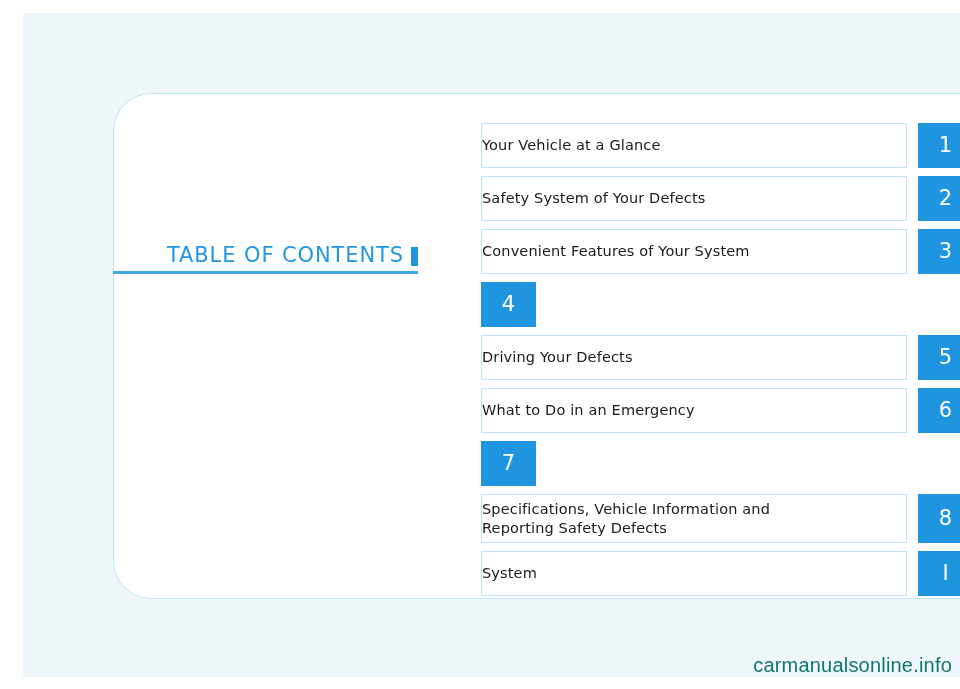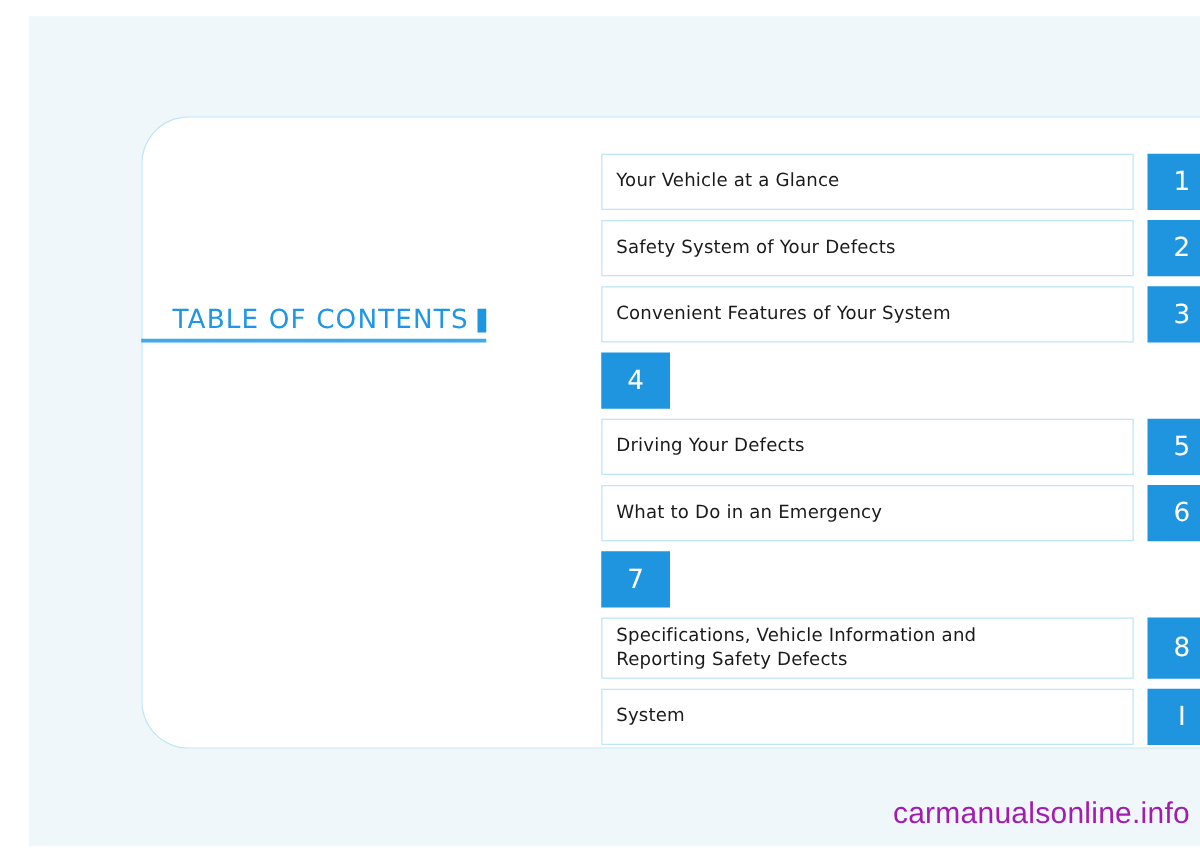--- a/index.html
+++ b/index.html
@@ -39,21 +39,21 @@
     border-top-right-radius: 0;
     border-bottom-right-radius: 0;
     box-sizing: border-box;
   }
 
   
   .title-block {
     position: absolute;
     left: 90px;
     top: 230px;
-    width: 276px;
+    width: 305px;
     text-align: right;
   }
   .title-row {
     display: flex;
     align-items: flex-end;
     justify-content: flex-end;
     gap: 7px;
     padding-right: 0;
   }
   .toc-title {
@@ -98,21 +98,20 @@
     height: 49px;
   }
   .toc-label {
     flex: 1 1 auto;
     border: 1px solid #bfe6f5;
     background: #ffffff;
     box-sizing: border-box;
     display: flex;
     flex-direction: column;
     justify-content: center;
-    padding-left: 11px;
     color: #1a1a1a;
     font-size: 14.5px;
     line-height: 19px;
     letter-spacing: 0.15px;
   }
   .toc-label .l2 {
     display: block;
   }
   .toc-num {
     flex: 0 0 55px;
@@ -124,23 +123,23 @@
     justify-content: center;
     font-size: 21px;
     line-height: 1;
     box-sizing: border-box;
   }
 
   
   .watermark {
     position: absolute;
     right: 8px;
-    bottom: 12px;
-    color: #a21caf;
-    font-size: 24px;
+    bottom: 0;
+    color: #0f766e;
+    font-size: 20px;
     letter-spacing: 0.2px;
     font-family: "Liberation Sans", sans-serif;
   }
 </style>
 </head>
 <body>
 
 <div class="page">
 
   <div class="card"></div>

